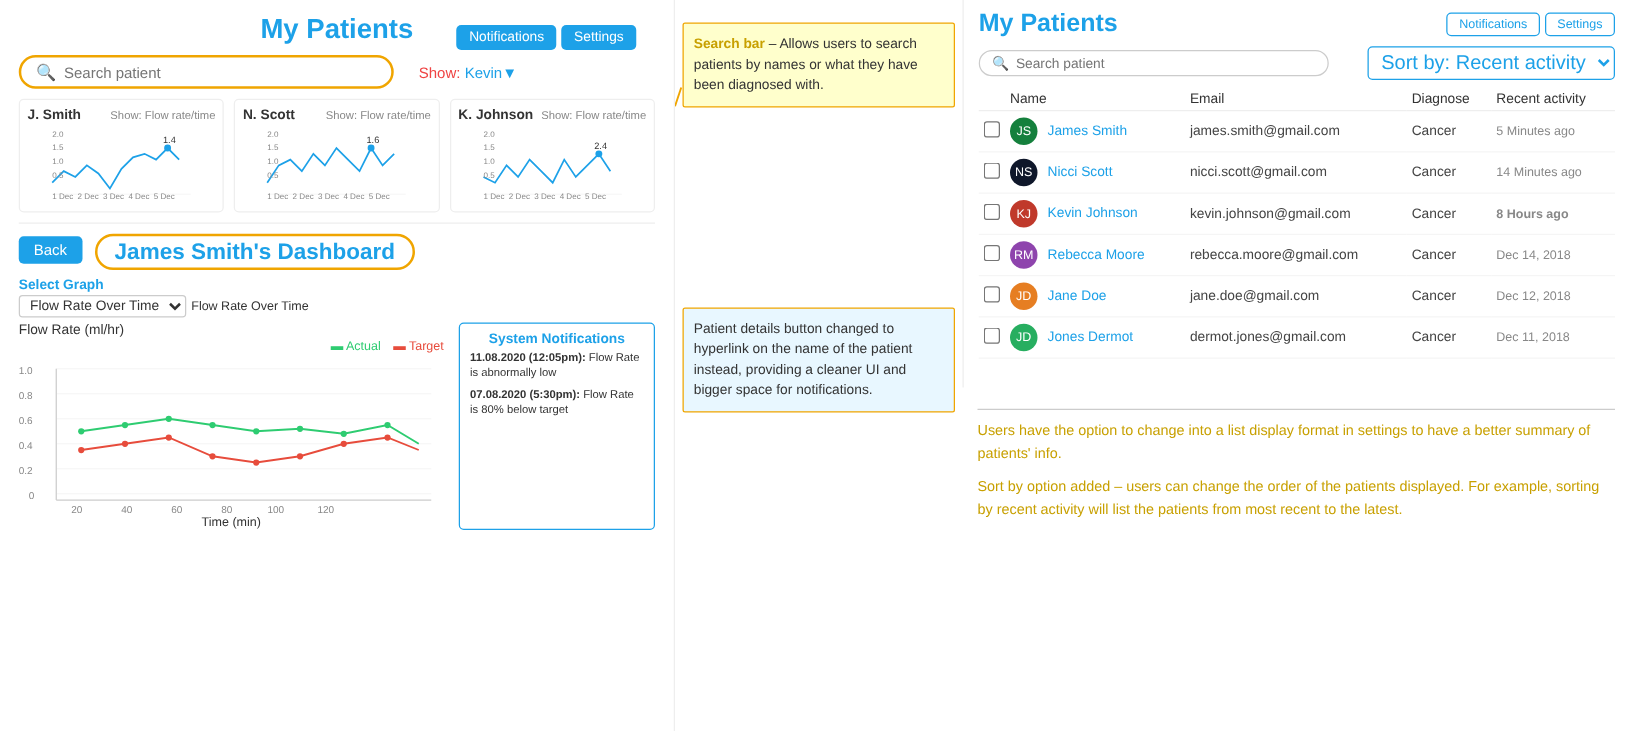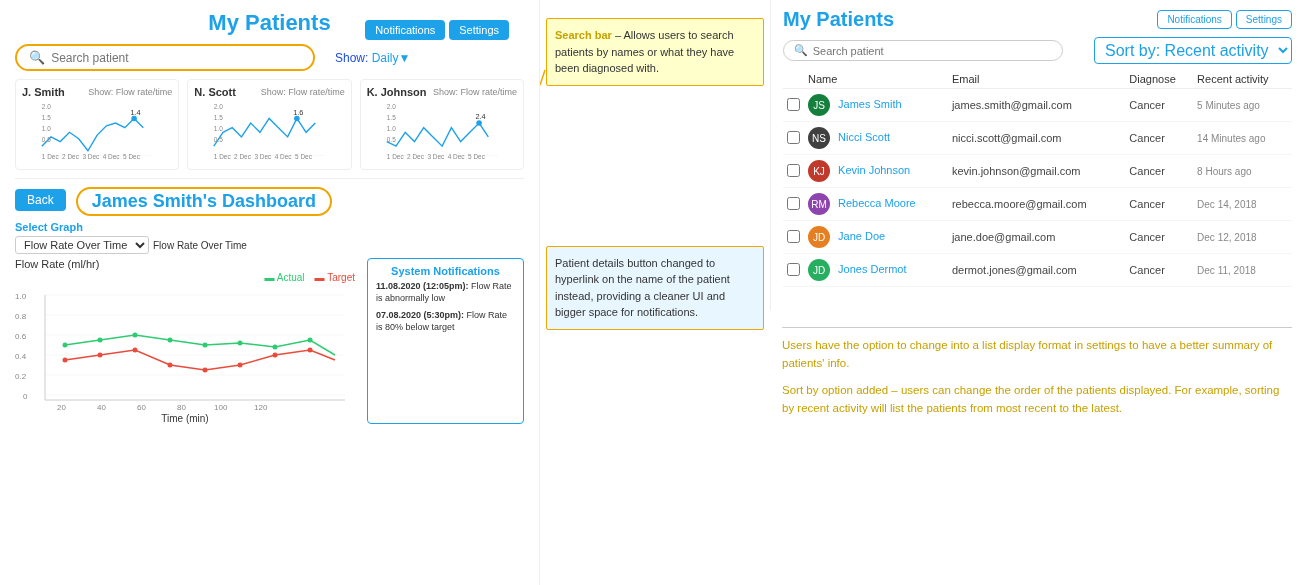--- a/index.html
+++ b/index.html
@@ -66,21 +66,21 @@
       color: #aaa;
       width: 100%;
       background: transparent;
     }
     .show-label {
       font-size: 12px;
       color: #333;
       margin-left: 10px;
       white-space: nowrap;
     }
-    .show-label span { color: #1d4ed8; }
+    .show-label span { color: #ef4444; }
 
     
     .cards-row {
       display: flex;
       gap: 8px;
       margin-top: 5px;
     }
     .patient-card {
       flex: 1;
       border: 1px solid #eee;
@@ -337,21 +337,21 @@
       <button class="btn-blue">Settings</button>
     </div>
   </div>
 
   <div style="display:flex; align-items:center; gap:10px; margin-bottom:8px;">
     <div class="search-bar-left">
       <span class="search-icon-left">🔍</span>
       <input class="search-input-left" type="text" placeholder="Search patient" style="">
     </div>
     <div class="show-label">
-      <span>Show:</span> <span style="color:#1da1e8; cursor:pointer;">Daily</span><span style="color:#1da1e8;">▼</span>
+      <span>Show:</span> <span style="color:#1da1e8; cursor:pointer;">Kevin</span><span style="color:#1da1e8;">▼</span>
     </div>
   </div>
 
   <div class="cards-row">
 
     <div class="patient-card">
       <div class="card-header">
         <span class="card-name">J. Smith</span>
         <span class="card-show">Show: Flow rate/time</span>
       </div>
@@ -558,38 +558,38 @@
       </td>
       <td>james.smith@gmail.com</td>
       <td>Cancer</td>
       <td style="color:#888; font-size:10px;">5 Minutes ago</td>
     </tr>
         <tr>
       <td class="checkbox-cell">
         <input type="checkbox" style="">
       </td>
       <td class="name-cell">
-        <span class="patient-avatar" style="background:#404040;">NS</span>
+        <span class="patient-avatar" style="background:#0f172a;">NS</span>
         Nicci Scott
       </td>
       <td>nicci.scott@gmail.com</td>
       <td>Cancer</td>
       <td style="color:#888; font-size:10px;">14 Minutes ago</td>
     </tr>
         <tr>
       <td class="checkbox-cell">
         <input type="checkbox" style="">
       </td>
       <td class="name-cell">
         <span class="patient-avatar" style="background:#c0392b;">KJ</span>
         Kevin Johnson
       </td>
       <td>kevin.johnson@gmail.com</td>
       <td>Cancer</td>
-      <td style="color:#888; font-size:10px;">8 Hours ago</td>
+      <td style="color:#888; font-size:10px;font-weight:bold;">8 Hours ago</td>
     </tr>
         <tr>
       <td class="checkbox-cell">
         <input type="checkbox" style="">
       </td>
       <td class="name-cell">
         <span class="patient-avatar" style="background:#8e44ad;">RM</span>
         Rebecca Moore
       </td>
       <td>rebecca.moore@gmail.com</td>

